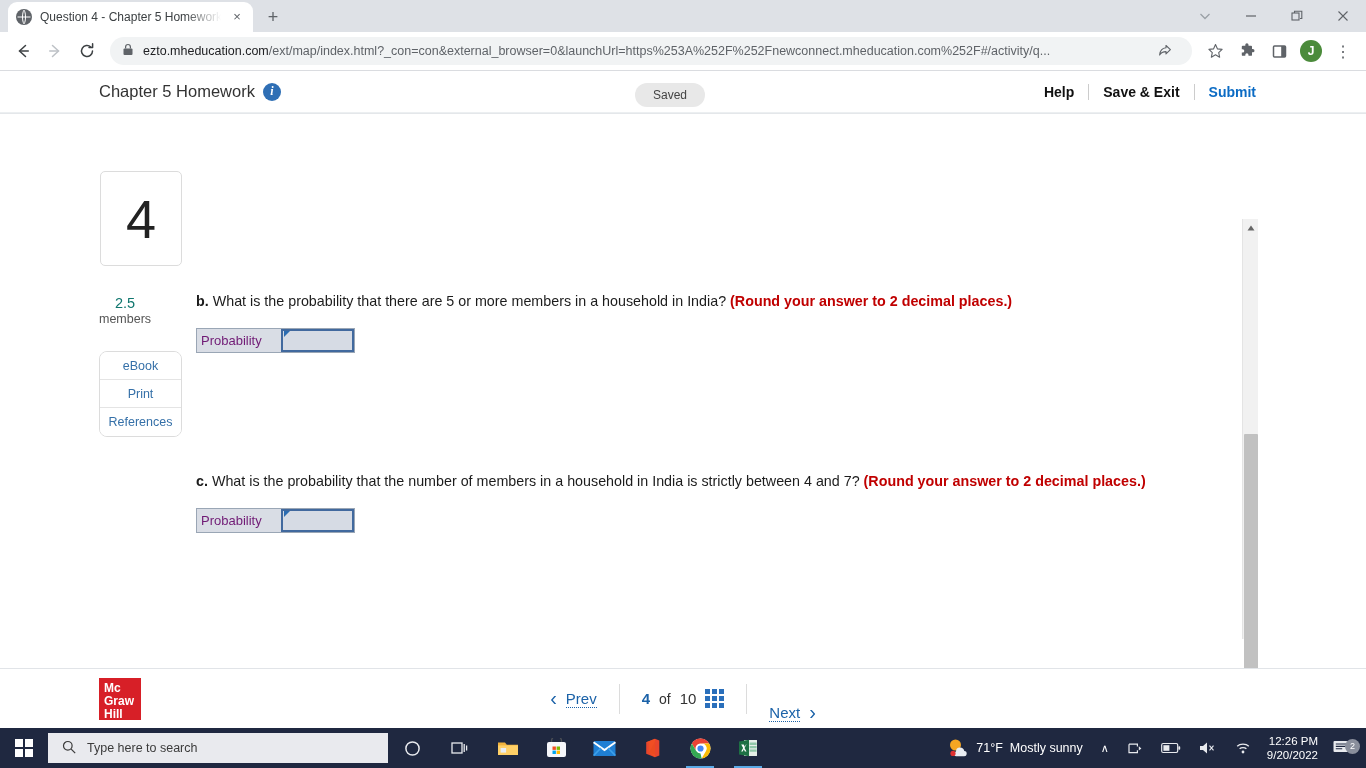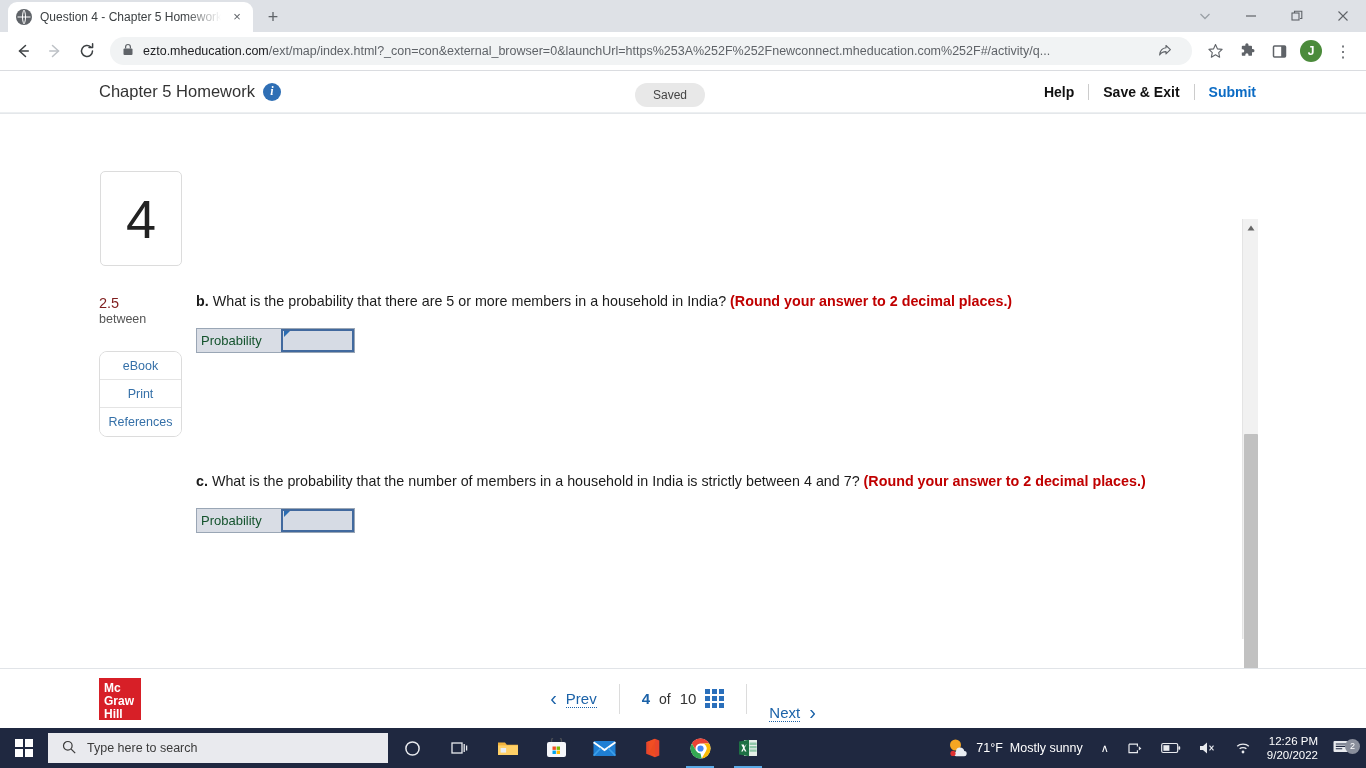--- a/index.html
+++ b/index.html
@@ -173,21 +173,21 @@
     border: 1px solid #dcdcdc;
     border-radius: 5px;
     display: flex; align-items: center; justify-content: center;
     font-size: 54px;
     color: #222;
   }
   .points {
     position: absolute; left: 99px; top: 180px;
     font-size: 14.5px;
   }
-  .points .val { color: #7f1d1d; display: block; line-height: 18px; }
+  .points .val { color: #0f766e; display: block; line-height: 18px; text-align: center; }
   .points .lbl { color: #555; font-size: 12.5px; display: block; }
   .side-btns {
     position: absolute; left: 99px; top: 237px;
     width: 83px;
     border: 1px solid #dcdcdc;
     border-radius: 8px;
     overflow: hidden;
   }
   .side-btns div {
     height: 28px;
@@ -230,21 +230,21 @@
     display: flex;
     width: 159px;
     border: 1px solid #9aa6b5;
     height: 25px;
     margin-bottom: 0;
   }
   .prob-label {
     flex: 1;
     background: #d9dde5;
     font-size: 13px;
-    color: #14532d;
+    color: #701a75;
     display: flex; align-items: center;
     padding-left: 4px;
   }
   .prob-input {
     width: 73px;
     background: #d6dbe4;
     border: 2px solid #41699e;
     position: relative;
   }
   .prob-flag {
@@ -466,21 +466,21 @@
   </div>
 </div>
 <div class="saved-badge">Saved</div>
 
 <div class="workarea">
 
   <div class="qbox">4</div>
 
   <div class="points">
     <span class="val">2.5</span>
-    <span class="lbl">between</span>
+    <span class="lbl">members</span>
   </div>
 
   <div class="side-btns">
     <div>eBook</div>
     <div>Print</div>
     <div>References</div>
   </div>
 
 
   <div class="qpane">

